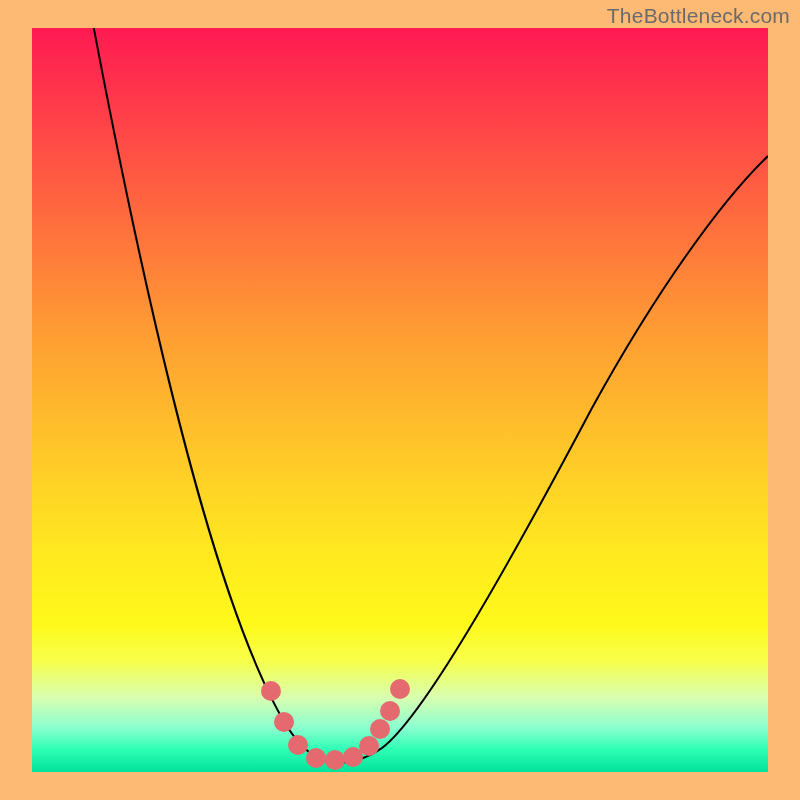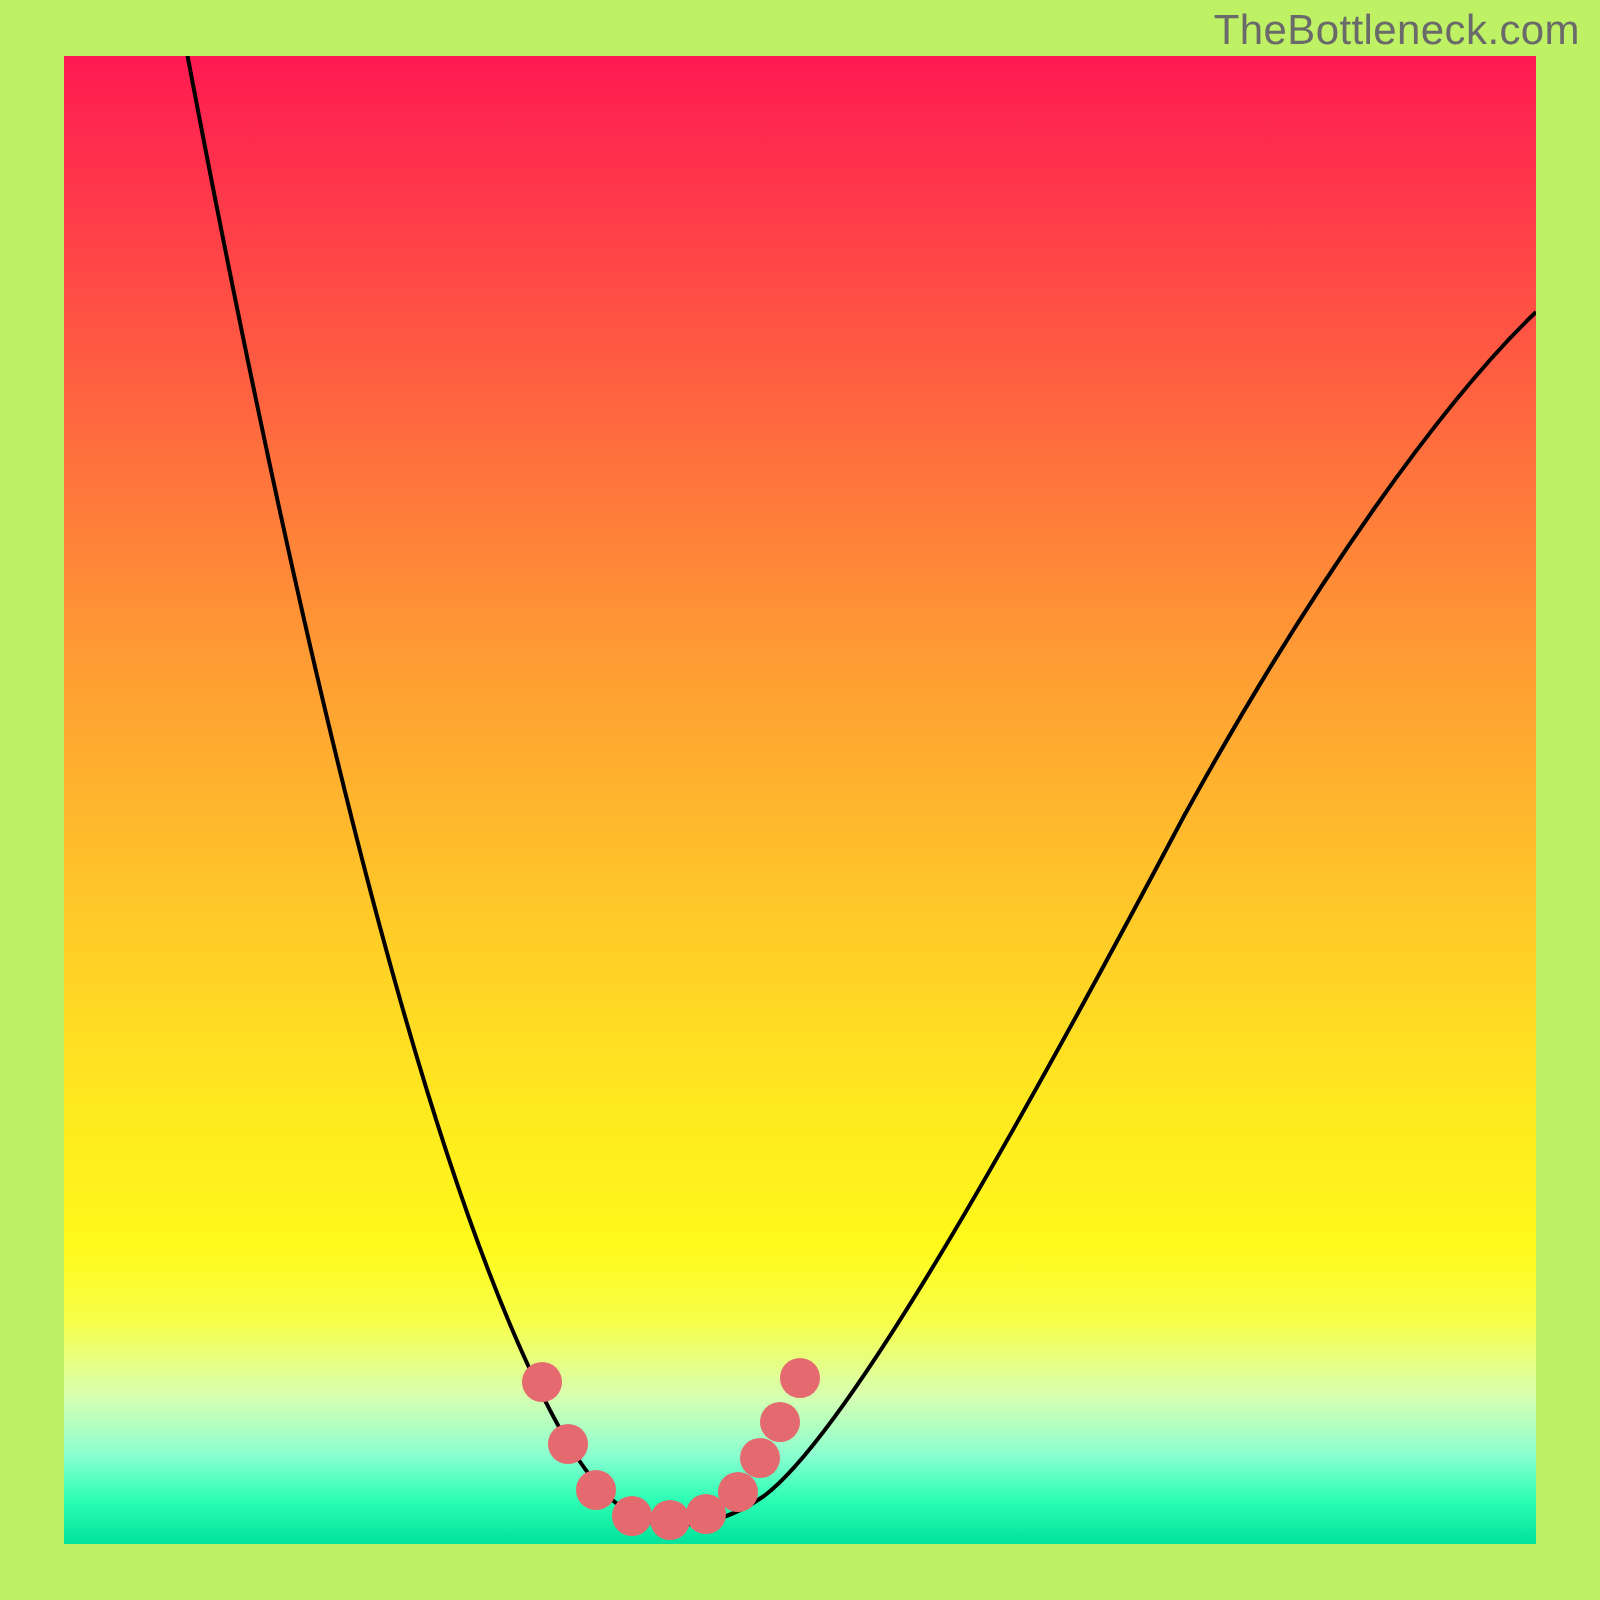--- a/index.html
+++ b/index.html
@@ -10,21 +10,21 @@
     background: #000;
     overflow: hidden;
     font-family: Arial, Helvetica, sans-serif;
   }
   .frame {
     position: absolute;
     left: 0;
     top: 0;
     width: 800px;
     height: 800px;
-    background: #bef264;
+    background: #fdba74;
   }
   .plot {
     position: absolute;
     left: 32px;
     top: 28px;
     width: 736px;
     height: 744px;
     background: linear-gradient(
       to bottom,
       #ff1a52 0%,

